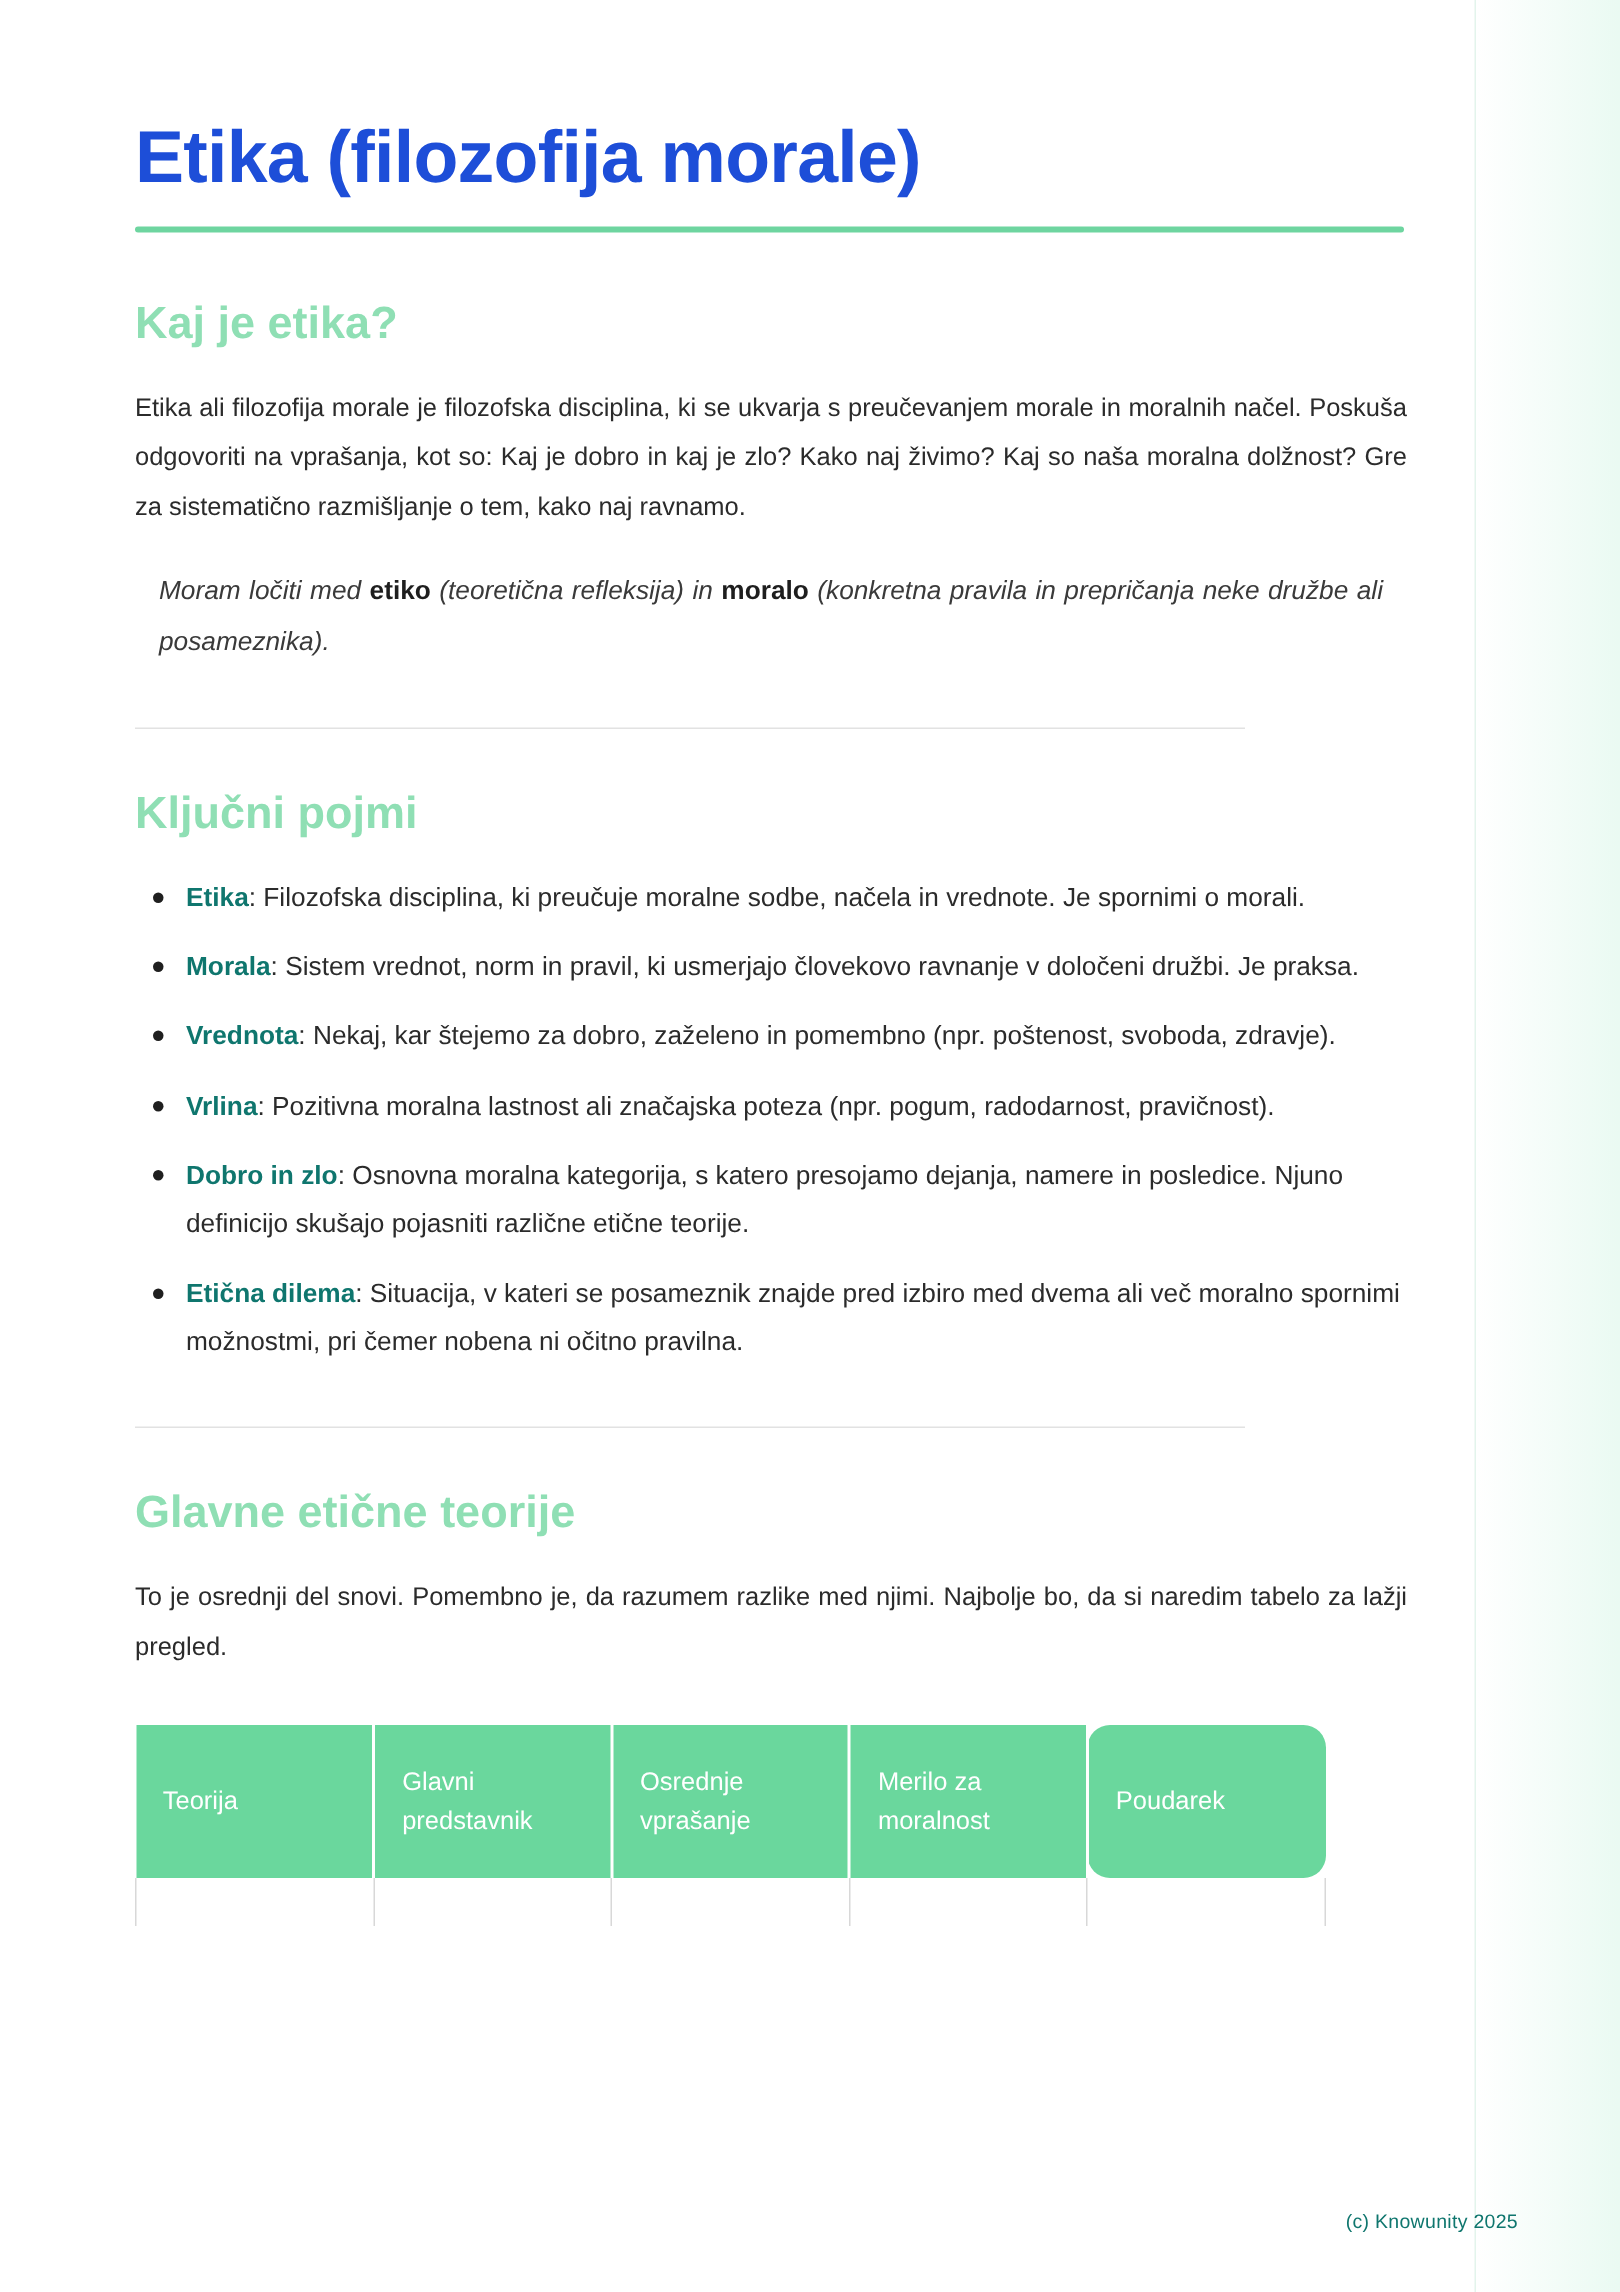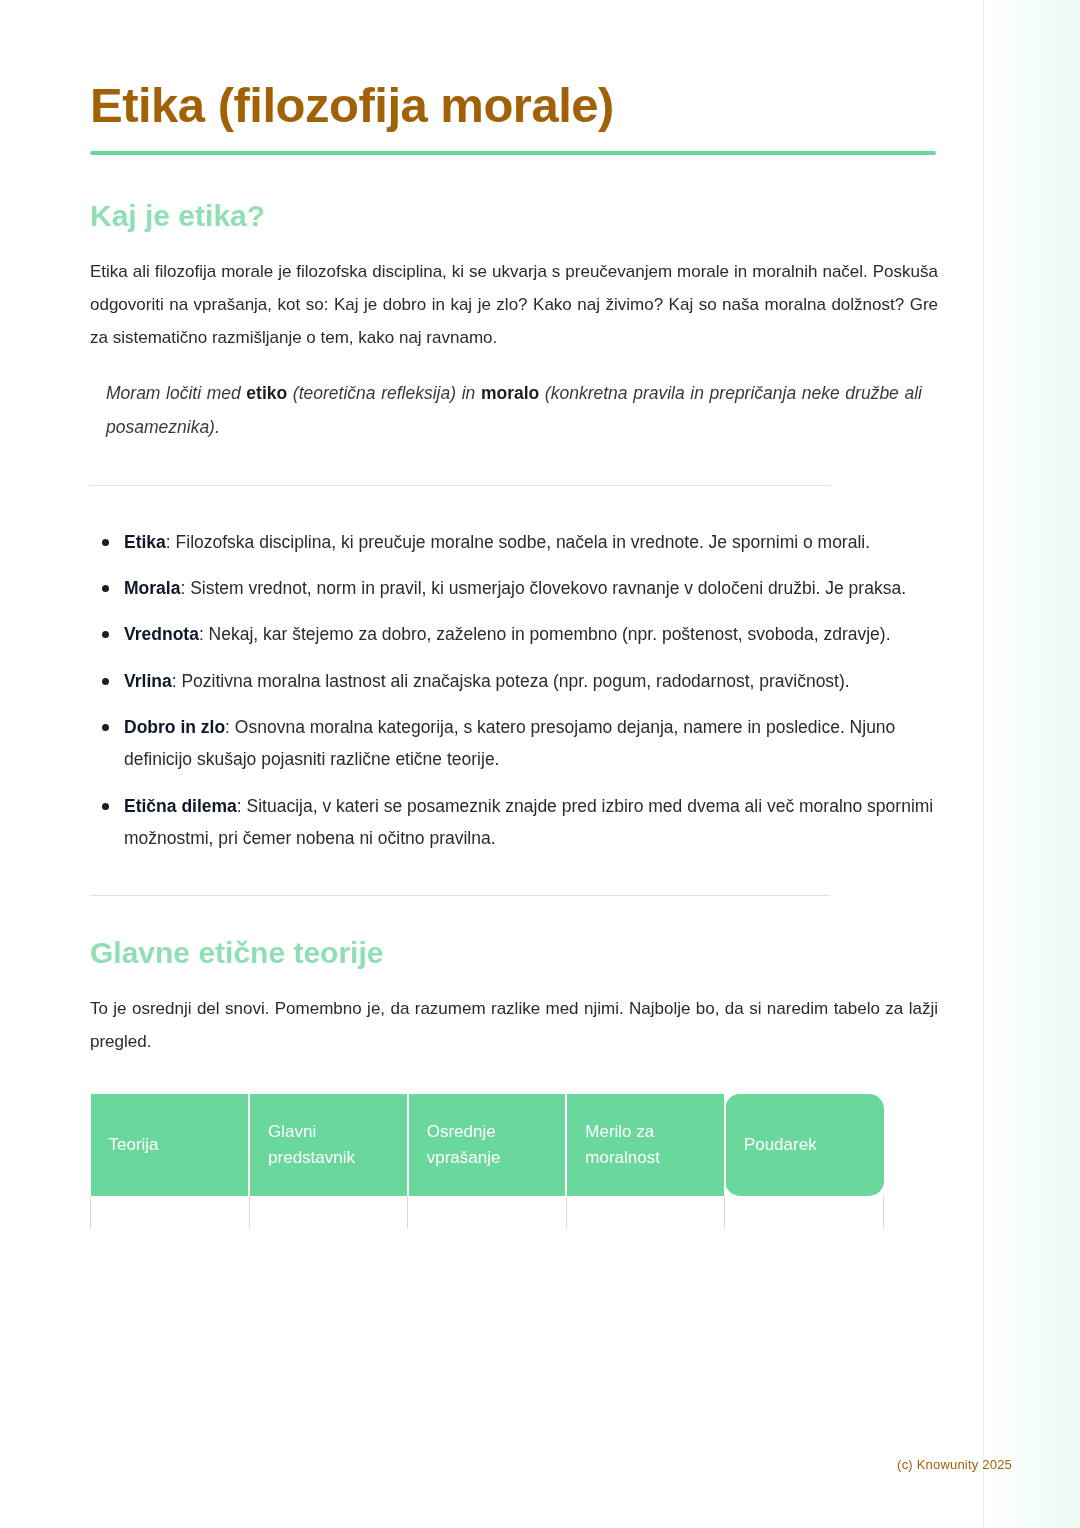--- a/index.html
+++ b/index.html
@@ -48,21 +48,21 @@
     position: absolute;
     left: 90px;
     top: 78px;
     width: 848px;
   }
 
   h1.doc-title {
     font-size: 49px;
     line-height: 1.12;
     font-weight: bold;
-    color: #a16207;
+    color: #1d4ed8;
     margin: 0 0 18px 0;
     letter-spacing: -0.5px;
   }
 
   .title-rule {
     height: 4px;
     background: #6ed5a0;
     border-radius: 2px;
     width: 846px;
     margin-bottom: 44px;
@@ -122,21 +122,21 @@
     position: absolute;
     left: 12px;
     top: 13px;
     width: 7px;
     height: 7px;
     border-radius: 50%;
     background: #1f1f1f;
   }
   ul.term-list li b {
     font-weight: bold;
-    color: #0f172a;
+    color: #0f766e;
   }
 
   .table-wrap {
     margin-top: 36px;
     width: 794px;
   }
   table.theory-table {
     border-collapse: collapse;
     width: 100%;
     table-layout: fixed;
@@ -159,23 +159,23 @@
   }
   table.theory-table td {
     border-left: 1px solid #d8d8d8;
     border-right: 1px solid #d8d8d8;
     height: 30px;
   }
 
   .watermark {
     position: absolute;
     right: 68px;
-    bottom: 56px;
+    bottom: 40px;
     font-size: 13px;
-    color: #a16207;
+    color: #0f766e;
     letter-spacing: 0.2px;
   }
 </style>
 </head>
 <body>
 
 <div class="sheet">
 
   <div class="page-tint"></div>
   <div class="page-rule-left"></div>
@@ -186,20 +186,21 @@
     <div class="title-rule"></div>
 
     <h2 class="section-title">Kaj je etika?</h2>
     <p class="body-text">Etika ali filozofija morale je filozofska disciplina, ki se ukvarja s preučevanjem morale in moralnih načel. Poskuša odgovoriti na vprašanja, kot so: Kaj je dobro in kaj je zlo? Kako naj živimo? Kaj so naša moralna dolžnost? Gre za sistematično razmišljanje o tem, kako naj ravnamo.</p>
     <p class="note-text">
       <span>Moram ločiti med </span><b>etiko</b><span> (teoretična refleksija) in </span><b>moralo</b><span> (konkretna pravila in prepričanja neke družbe ali posameznika).</span>
     </p>
 
     <div class="divider"></div>
 
+    <h2 class="section-title">Ključni pojmi</h2>
     <ul class="term-list">
       <li><b>Etika</b><span>: Filozofska disciplina, ki preučuje moralne sodbe, načela in vrednote. Je spornimi o morali.</span></li>
       <li><b>Morala</b><span>: Sistem vrednot, norm in pravil, ki usmerjajo človekovo ravnanje v določeni družbi. Je praksa.</span></li>
       <li><b>Vrednota</b><span>: Nekaj, kar štejemo za dobro, zaželeno in pomembno (npr. poštenost, svoboda, zdravje).</span></li>
       <li><b>Vrlina</b><span>: Pozitivna moralna lastnost ali značajska poteza (npr. pogum, radodarnost, pravičnost).</span></li>
       <li><b>Dobro in zlo</b><span>: Osnovna moralna kategorija, s katero presojamo dejanja, namere in posledice. Njuno definicijo skušajo pojasniti različne etične teorije.</span></li>
       <li><b>Etična dilema</b><span>: Situacija, v kateri se posameznik znajde pred izbiro med dvema ali več moralno spornimi možnostmi, pri čemer nobena ni očitno pravilna.</span></li>
     </ul>
 
     <div class="divider"></div>

